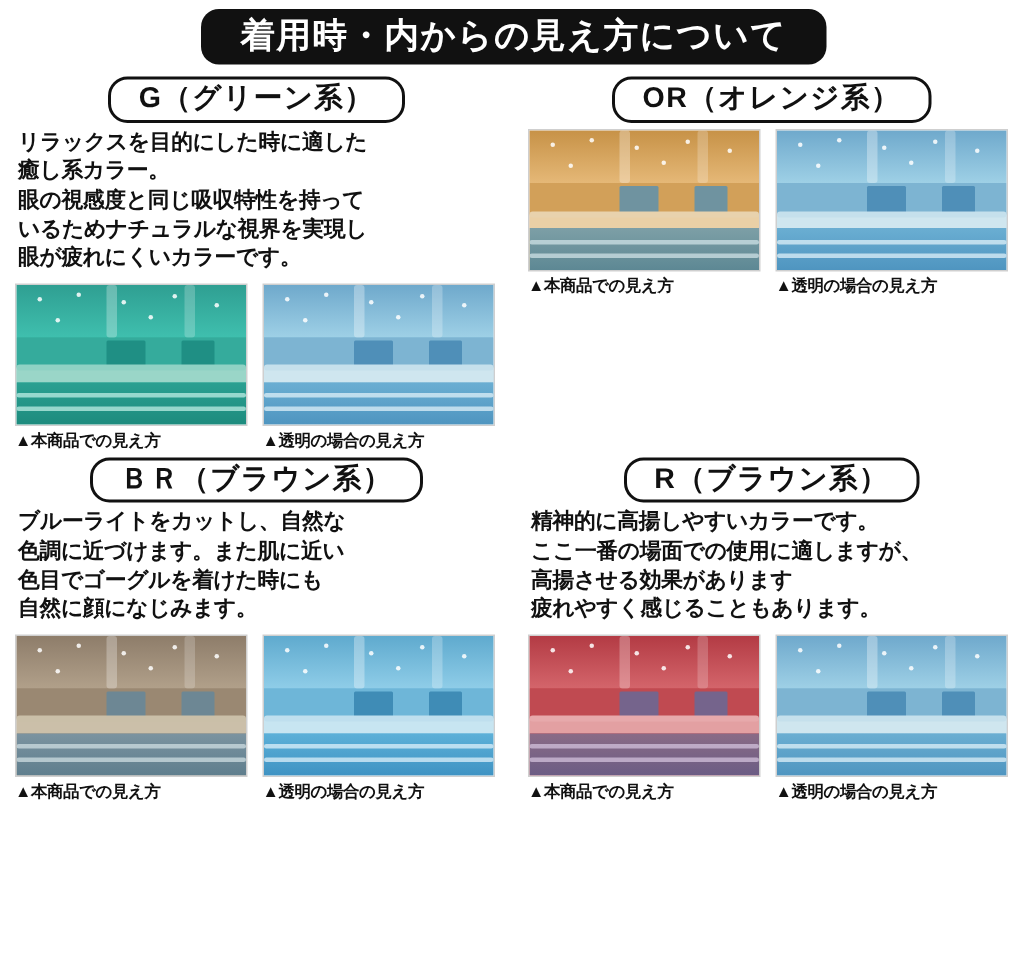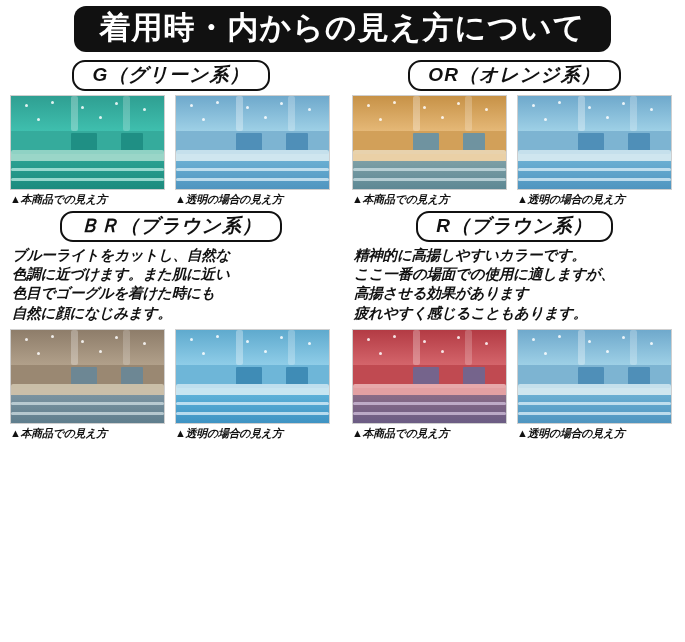--- a/index.html
+++ b/index.html
@@ -24,36 +24,35 @@
 
   
   .title-wrap {
     padding: 6px 0 4px 0;
     display: flex;
     justify-content: center;
   }
   .title-pill {
     background: #111111;
     color: #ffffff;
-    font-size: 31px;
+    font-size: 23px;
     font-weight: bold;
     letter-spacing: 1px;
     padding: 5px 26px 7px 26px;
     border-radius: 12px;
     line-height: 1.1;
     white-space: nowrap;
   }
 
   
   .grid {
     display: grid;
     grid-template-columns: 340px 345px;
     grid-template-rows: auto auto;
     column-gap: 0px;
-    font-style: italic;
   }
   .panel {
     box-sizing: border-box;
     padding: 4px 8px 0 10px;
     position: relative;
   }
   .panel.right {
     padding-left: 12px;
   }
 
@@ -180,20 +179,25 @@
   <div class="title-wrap">
     <div class="title-pill">着用時・内からの見え方について</div>
   </div>
 
   <div class="grid">
 
     <div class="panel">
       <div class="panel-head">
         <div class="label">G（グリーン系）</div>
       </div>
+      <div class="desc">リラックスを目的にした時に適した
+癒し系カラー。
+眼の視感度と同じ吸収特性を持って
+いるためナチュラルな視界を実現し
+眼が疲れにくいカラーです。</div>
       <div class="photos">
         <div class="photo-block">
           <div class="photo">
             <div class="scene" style="background:#35b3a0">
               <div class="ceiling" style="background:linear-gradient(#2f9f92,#3fbfae)"></div>
               <div class="backwall" style="background:#35ab9c"></div>
               <div class="deck" style="background:#9ad6c8"></div>
               <div class="water" style="background:linear-gradient(#2aa091,#1d8b7e)"></div>
               <div class="dot" style="left:14px;top:8px"></div>
               <div class="dot" style="left:40px;top:5px"></div>

